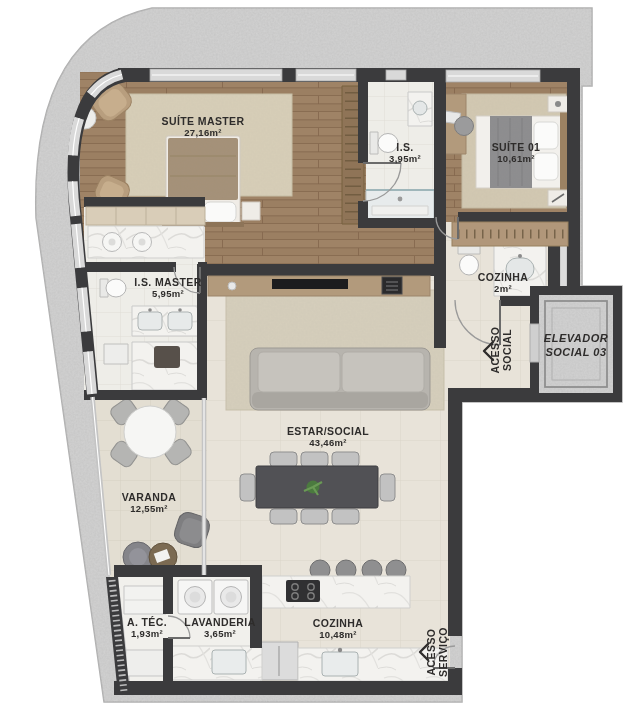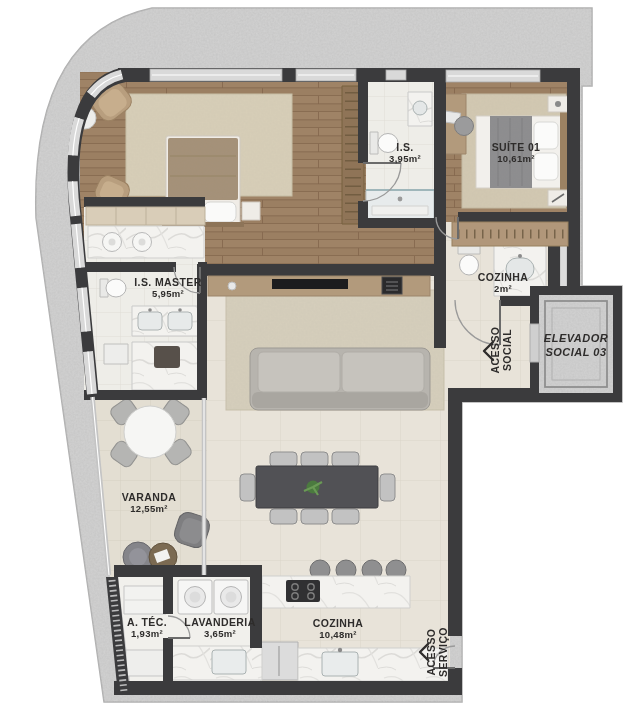--- a/index.html
+++ b/index.html
@@ -381,20 +381,24 @@
     <path d="M433,668 A22,22 0 0 1 455,646"></path>
         <line x1="455" y1="668" x2="433" y2="668" stroke="#6b6b6b" stroke-width="2"></line>
   </g>
 
   <g fill="none" stroke="#2e2c2b" stroke-width="2.4" stroke-linejoin="round" stroke-linecap="round">
     <polyline points="493,342 484,351 493,360"></polyline>
     <polyline points="428,644 420,652 428,660"></polyline>
   </g>
 </svg>
 
+<div class="lbl" style="left:203px;top:127px">
+  <div>SUÍTE MASTER</div>
+  <div class="l2">27,16m²</div>
+</div>
 <div class="lbl" style="left:405px;top:153px">
   <div>I.S.</div>
   <div class="l2">3,95m²</div>
 </div>
 <div class="lbl" style="left:516px;top:153px">
   <div>SUÍTE 01</div>
   <div class="l2">10,61m²</div>
 </div>
 <div class="lbl" style="left:168px;top:288px">
   <div>I.S. MASTER</div>
@@ -405,20 +409,24 @@
   <div class="l2">2m²</div>
 </div>
 <div class="lbl elev" style="left:576px;top:345px">
   <div>ELEVADOR</div>
   <div>SOCIAL 03</div>
 </div>
 <div class="lbl vert" style="left:501px;top:350px">
   <div>ACESSO</div>
   <div>SOCIAL</div>
 </div>
+<div class="lbl" style="left:328px;top:437px">
+  <div>ESTAR/SOCIAL</div>
+  <div class="l2">43,46m²</div>
+</div>
 <div class="lbl" style="left:149px;top:503px">
   <div>VARANDA</div>
   <div class="l2">12,55m²</div>
 </div>
 <div class="lbl" style="left:147px;top:628px">
   <div>A. TÉC.</div>
   <div class="l2">1,93m²</div>
 </div>
 <div class="lbl" style="left:220px;top:628px">
   <div>LAVANDERIA</div>

